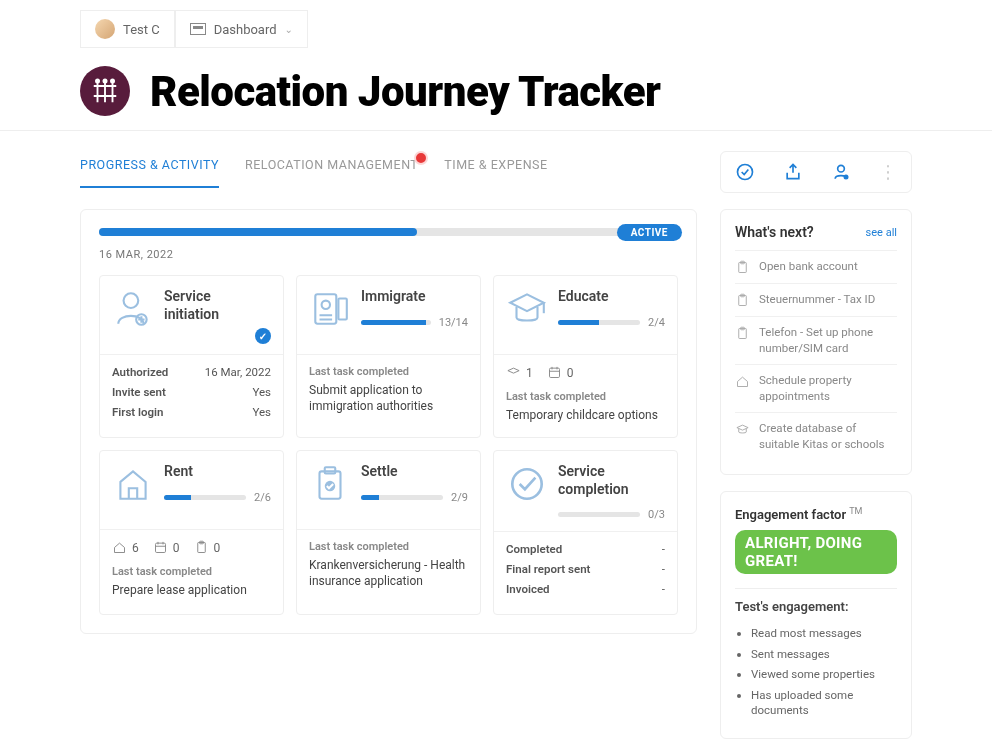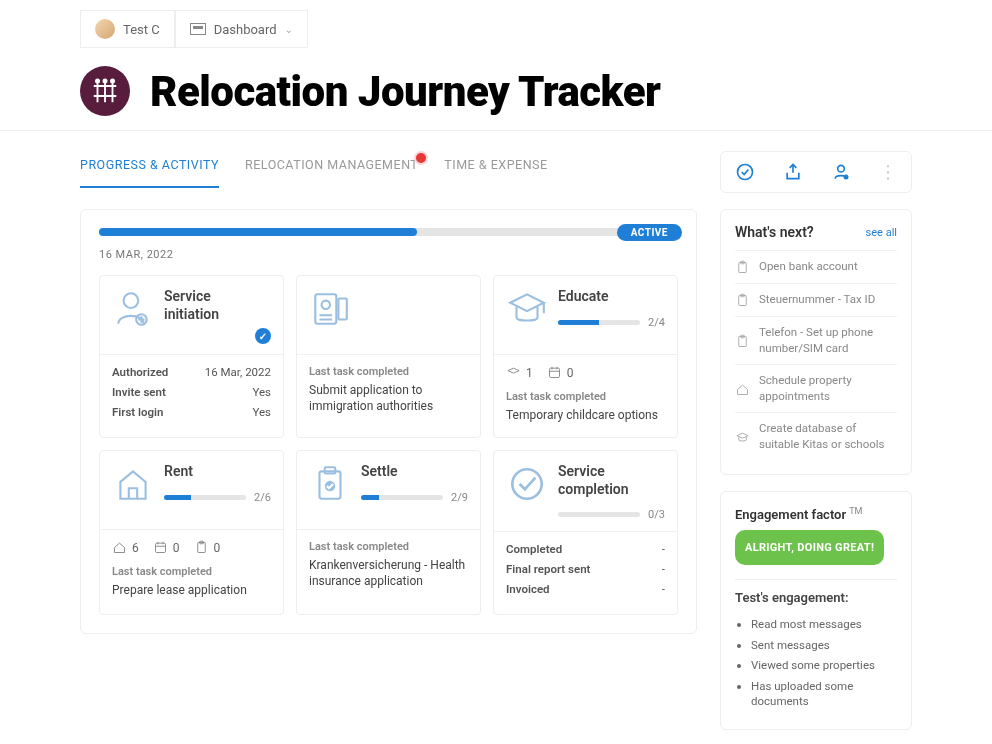--- a/index.html
+++ b/index.html
@@ -49,27 +49,27 @@
 .sub-label { font-size: 11px; color: #888; margin-bottom: 4px; font-weight: 600; }
 .sub-text { font-size: 12px; color: #444; line-height: 1.35; }
 .stat-row { display: flex; gap: 14px; margin-bottom: 10px; align-items: center; }
 .stat { display: flex; align-items: center; gap: 5px; font-size: 12px; color: #666; }
 .stat svg { width: 15px; height: 15px; stroke: #888; fill: none; stroke-width: 1.5; }
 .right { width: 192px; display: flex; flex-direction: column; gap: 16px; }
 .panel { border: 1px solid #eee; border-radius: 6px; padding: 14px; font-size: 12px; }
 .panel-head { display: flex; justify-content: space-between; align-items: center; margin-bottom: 10px; }
 .panel-title { font-size: 14px; font-weight: 600; color: #333; }
 .see-all { color: #1f7fd6; font-size: 11px; cursor: pointer; }
-.next-item { display: flex; gap: 9px; padding: 8px 0; border-top: 1px solid #f0f0f0; align-items: center; color: #888; font-size: 11.5px; line-height: 1.35; }
+.next-item { display: flex; gap: 9px; padding: 8px 0; border-top: 1px solid #f0f0f0; align-items: flex-start; color: #888; font-size: 11.5px; line-height: 1.35; }
 .next-item:first-of-type { border-top: 1px solid #f0f0f0; }
 .next-icon { width: 15px; height: 15px; flex-shrink: 0; margin-top: 1px; }
 .next-icon svg { width: 15px; height: 15px; stroke: #aaa; fill: none; stroke-width: 1.5; }
 .eng-label { font-weight: 600; font-size: 13px; display: inline; }
 .tm { font-size: 9px; vertical-align: super; color: #888; }
-.eng-pill { background: #6cc24a; color: #fff; font-size: 11px; font-weight: 700; padding: 11px 10px; border-radius: 10px; display: inline-block; margin-top: 8px; letter-spacing: 0.3px; }
+.eng-pill { background: #6cc24a; color: #fff; font-size: 15px; font-weight: 700; padding: 4px 10px; border-radius: 10px; display: inline-block; margin-top: 8px; letter-spacing: 0.3px; }
 .panel-divider { border: none; border-top: 1px solid #eee; margin: 14px 0 10px; }
 .eng-sub { font-weight: 600; font-size: 13px; color: #444; margin-bottom: 12px; }
 .eng-list { list-style: disc; padding-left: 16px; color: #666; font-size: 11.5px; }
 .eng-list li { margin-bottom: 5px; line-height: 1.35; }
 </style>
 </head>
 <body>
 
 <div class="topbar">
   <div class="topbar-item">
@@ -172,20 +172,29 @@
       <div class="card">
         <div class="card-top">
           <div class="card-icon">
             <svg viewBox="0 0 40 40" fill="none" stroke="#9bbfe0" stroke-width="2">
                 <rect x="6" y="6" width="20" height="28" rx="2"></rect>
                 <circle cx="16" cy="16" r="4"></circle>
                 <path d="M10 26 H22 M10 30 H22"></path>
                 <rect x="28" y="10" width="8" height="20" rx="1"></rect>
               </svg>
           </div>
+          <div class="card-prog-wrap">
+            <div class="card-title">Immigrate</div>
+            <div class="card-prog">
+              <div class="cp-bar">
+                  <div class="cp-fill" style="width:93%"></div>
+                </div>
+              <span class="cp-label">13/14</span>
+            </div>
+          </div>
         </div>
         <hr class="card-divider">
         <div class="sub-label">Last task completed</div>
         <div class="sub-text">Submit application to immigration authorities</div>
       </div>
 
       <div class="card">
         <div class="card-top">
           <div class="card-icon">
             <svg viewBox="0 0 40 40" fill="none" stroke="#9bbfe0" stroke-width="2">

